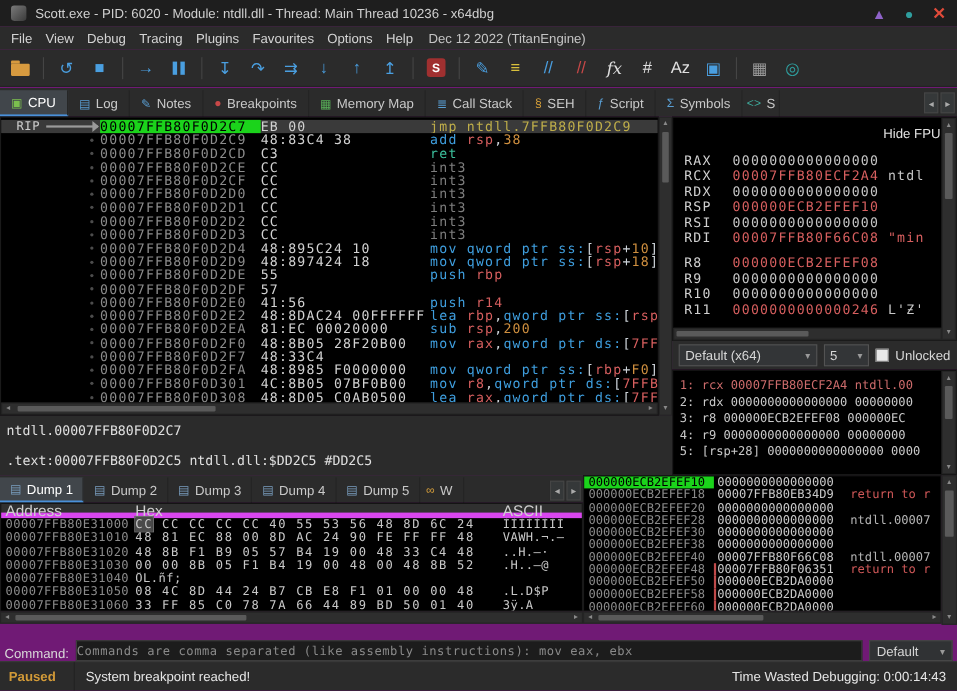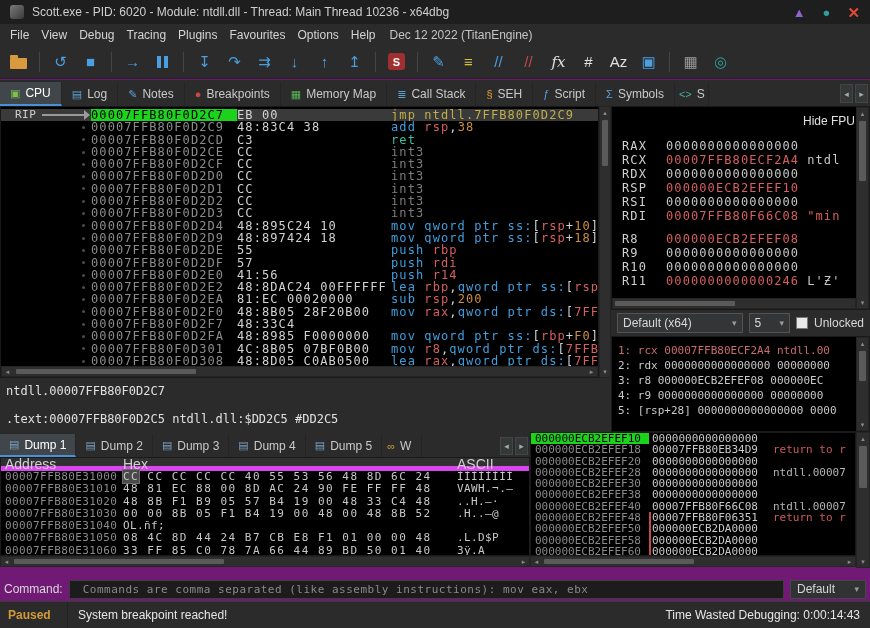--- a/index.html
+++ b/index.html
@@ -122,23 +122,23 @@
   .stack-panel{position:absolute;left:530px;top:432px;width:326px;height:124px;background:#000;border:1px solid #1a1a1a;overflow:hidden}
   .stack-row{display:flex;height:11.3px;line-height:11.3px;font-family:"DejaVu Sans Mono",monospace;font-size:11px;white-space:nowrap}
   .stack-addr{width:118px;flex:none;color:#8a8a8a;padding-left:4px}
   .stack-addr.sel{background:var(--sel);color:#000}
   .stack-value{width:118px;flex:none;color:#c8c8c8;padding-left:3px}
   .stack-value.frame{border-left:2px solid #bf4a4a;padding-left:1px}
   .stack-comment{flex:1;padding-left:6px;overflow:hidden}
   .stack-comment.ret{color:#d05858} .stack-comment.mod{color:#b4b4b4}
 
   
-  .cmd-bar{position:absolute;left:0;top:577px;right:0;height:24px;display:flex;align-items:center;padding:0 4px;gap:6px}
+  .cmd-bar{position:absolute;left:0;top:577px;right:0;height:24px;display:flex;align-items:flex-end;padding:0 4px;gap:6px}
   .cmd-label{color:#d8d8d8;flex:none}
-  .cmd-input{flex:1;height:19px;background:#1c1c1c;border:1px solid #3d3d3d;color:#ddd;font-family:"DejaVu Sans Mono",monospace;font-size:11px;padding:0 13px;outline:none}
+  .cmd-input{flex:1;height:19px;background:#1c1c1c;border:1px solid #3d3d3d;color:#ddd;font-family:"DejaVu Sans Mono",monospace;font-size:11px;padding:0 0;outline:none}
   .cmd-input::placeholder{color:#8a8a8a;letter-spacing:.5px}
   .cmd-profile{width:76px;height:19px;background:#303234;border:1px solid #474747;display:flex;align-items:center;padding:0 6px;color:#d5d5d5;flex:none}
   .cmd-profile .caret{margin-left:auto;color:#9a9a9a;font-size:9px}
 
   
   .status-bar{position:absolute;left:0;top:601px;right:0;height:27px;background:#2b2b2b;border-top:1px solid #3a3a3a;display:flex;align-items:center}
   .status-state{width:68px;padding-left:8px;color:#d29a38;font-weight:bold;border-right:1px solid #222;height:100%;display:flex;align-items:center}
   .status-msg{padding-left:10px;color:#e6e6e6}
   .status-right{margin-left:auto;padding-right:10px;color:#e6e6e6}
 </style>
@@ -358,21 +358,20 @@
           <div class="dis-addr">00007FFB80F0D2DE</div>
           <div class="dis-bytes">55</div>
           <div class="dis-text"><span class="tk-mn">push </span><span class="tk-reg">rbp</span></div>
         </div>
         <div class="dis-row">
           <div class="dis-gut">
             <div class="bp-dot"></div>
           </div>
           <div class="dis-addr">00007FFB80F0D2DF</div>
           <div class="dis-bytes">57</div>
-          <div class="dis-text"><span class="tk-mn">push </span><span class="tk-reg">rdi</span></div>
         </div>
         <div class="dis-row">
           <div class="dis-gut">
             <div class="bp-dot"></div>
           </div>
           <div class="dis-addr">00007FFB80F0D2E0</div>
           <div class="dis-bytes">41:56</div>
           <div class="dis-text"><span class="tk-mn">push </span><span class="tk-reg">r14</span></div>
         </div>
         <div class="dis-row">

